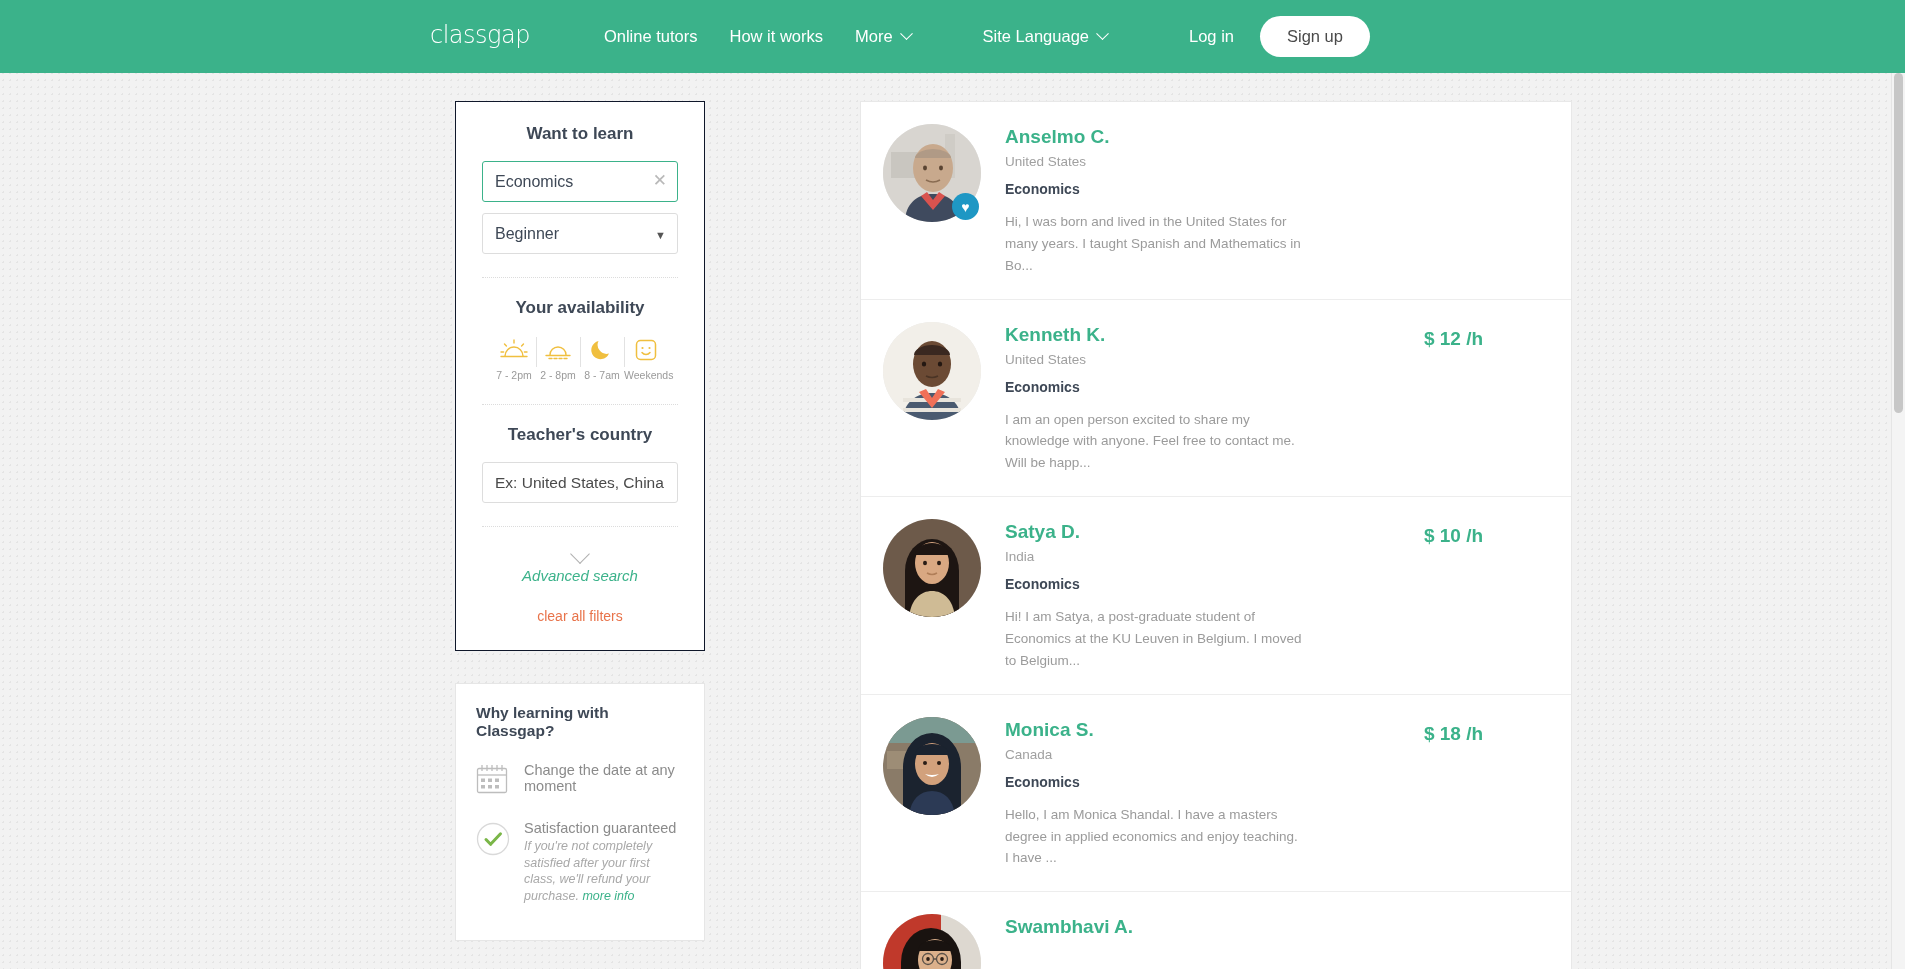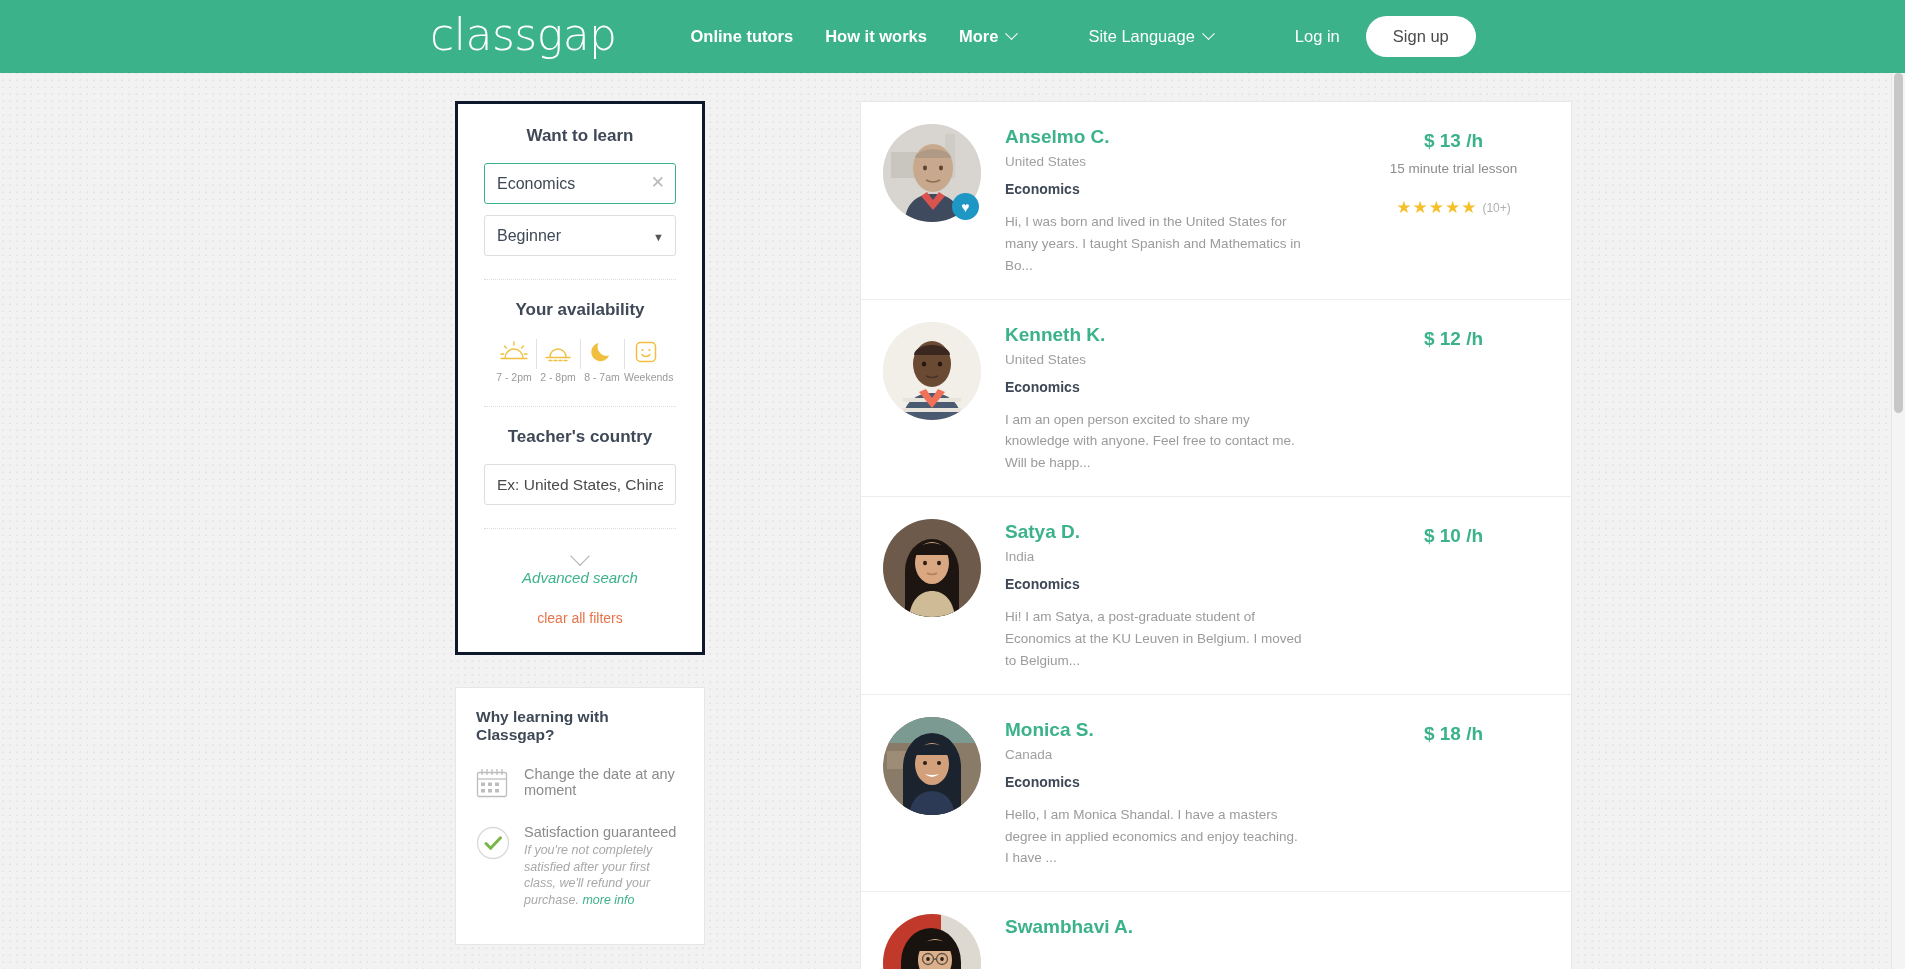--- a/index.html
+++ b/index.html
@@ -24,37 +24,36 @@
     background: #3bb28a;
     display: flex;
     align-items: center;
     padding-left: 430px;
     position: relative;
     z-index: 20;
   }
 
   .logo {
     color: #ffffff;
-    font-size: 44px;
+    font-size: 24px;
     letter-spacing: -0.5px;
     font-family: "DejaVu Sans", sans-serif;
     font-weight: 300;
     margin-right: 58px;
     white-space: nowrap;
     cursor: pointer;
     line-height: 1;
     position: relative;
     top: -2px;
   }
 
   .nav-links {
     display: flex;
     align-items: center;
     gap: 0px;
-    font-weight: bold;
   }
 
   .nav-link {
     color: #ffffff;
     font-size: 16.5px;
     padding: 0 16px;
     cursor: pointer;
     white-space: nowrap;
     display: flex;
     align-items: center;
@@ -104,21 +103,21 @@
     align-items: flex-start;
     padding-top: 28px;
     padding-left: 455px;
   }
 
   
   .sidebar { width: 250px; flex: 0 0 250px; }
 
   .panel {
     background: #ffffff;
-    border: 3px solid #0f172a;
+    border: 1px solid #0f172a;
     padding: 22px 26px 26px;
   }
 
   .panel-title {
     text-align: center;
     font-size: 17px;
     font-weight: bold;
     color: #3e4856;
     margin-bottom: 17px;
   }
@@ -586,28 +585,20 @@
             </svg>
           </div>
           <div class="fav-badge">♥</div>
         </div>
         <div class="tutor-info">
           <div class="tutor-name">Anselmo C.</div>
           <div class="tutor-country">United States</div>
           <div class="tutor-subject">Economics</div>
           <div class="tutor-desc">Hi, I was born and lived in the United States for many years. I taught Spanish and Mathematics in Bo...</div>
         </div>
-        <div class="tutor-right">
-          <div class="tutor-price">$ 13 /h</div>
-          <div class="tutor-trial">15 minute trial lesson</div>
-          <div class="tutor-rating">
-            <span class="stars">★★★★★</span>
-            <span class="rating-count">(10+)</span>
-          </div>
-        </div>
       </div>
 
       <div class="tutor-card">
         <div class="avatar-wrap">
           <div class="avatar">
             <svg viewBox="0 0 98 98">
               <rect width="98" height="98" fill="#f2efe9"></rect>
               <ellipse cx="49" cy="42" rx="19" ry="23" fill="#6b4a34"></ellipse>
               <path d="M31 33a18 10 0 0 1 36 0z" fill="#3a2820"></path>
               <ellipse cx="41" cy="42" rx="2.2" ry="2.5" fill="#241812"></ellipse>

